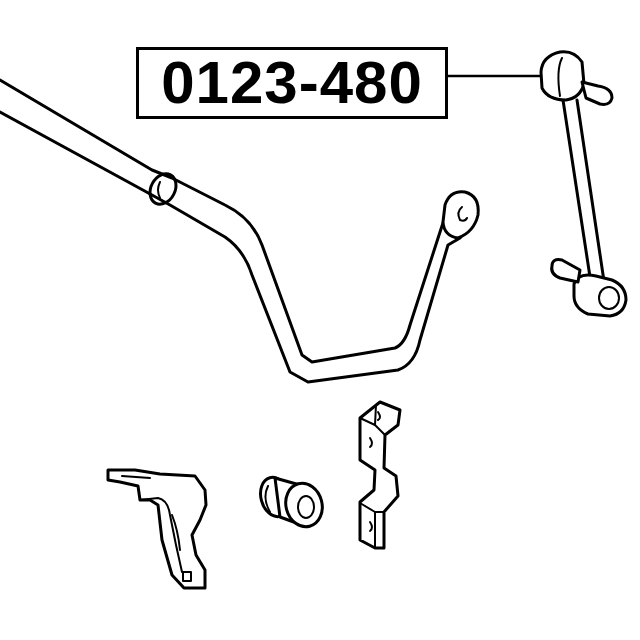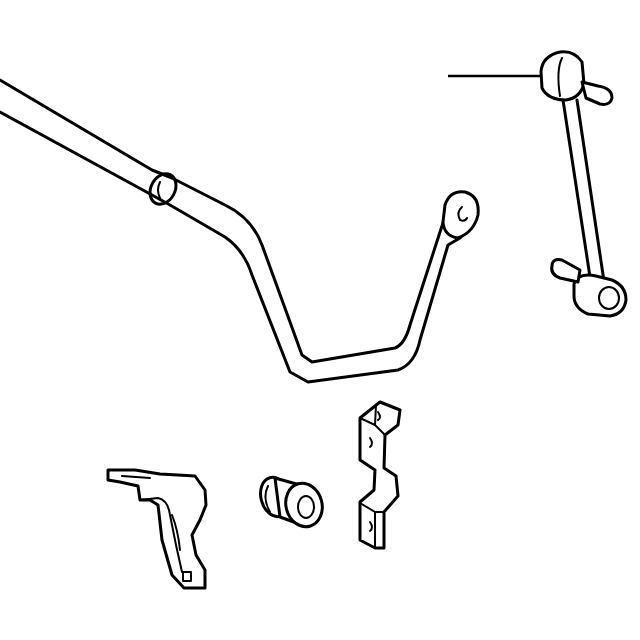--- a/index.html
+++ b/index.html
@@ -84,14 +84,15 @@
       <path class="thin" d="M376,405 L375,425 L360,418"></path>
       <path class="thin" d="M375,425 L385,435"></path>
       <path class="thin" d="M360,503 L375,512 L384,512"></path>
       <path class="thin" d="M375,512 L375,548"></path>
       <path class="thin" d="M378,412 Q382,418 378,420"></path>
       <path class="thin" d="M370,438 Q374,444 370,447"></path>
       <path class="thin" d="M370,522 Q374,528 370,531"></path>
     </g>
   </svg>
 
+  <div class="part-label">0123-480</div>
 
 </div>
 
 </body></html>

